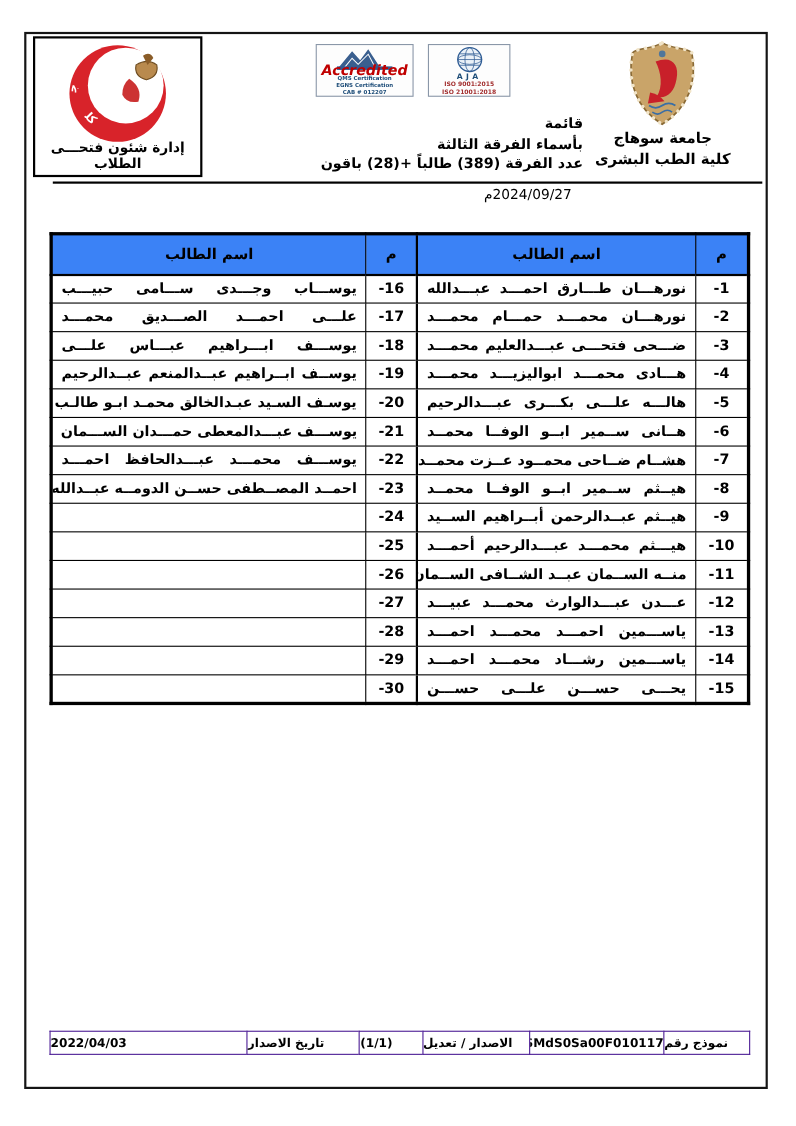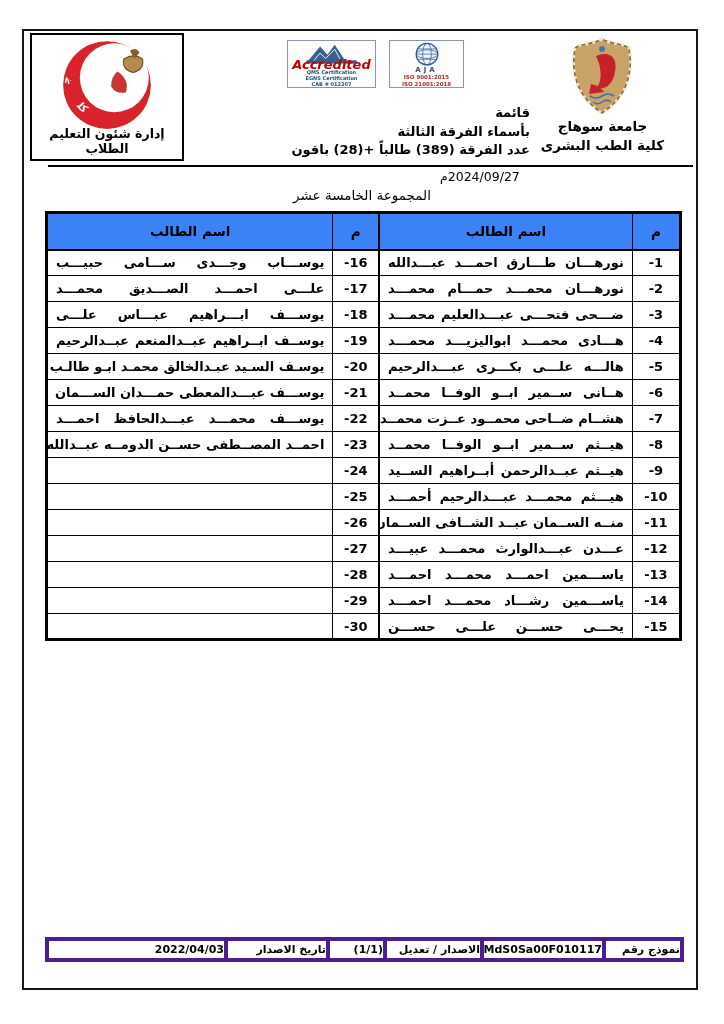--- a/index.html
+++ b/index.html
@@ -38,21 +38,21 @@
   .main-table { position:absolute; left:45px; top:211px; width:637px; border-collapse:collapse; border:3px solid #000; table-layout:fixed; }
   .main-table td, .main-table th { border:1px solid #000; vertical-align:middle; }
   .main-table th { background:#3b82f6; font-weight:700; font-size:13.5px; text-align:center; height:37px; border-bottom:2.5px solid #000; }
   .main-table td { height:26px; }
   td.num { font-weight:700; font-size:13px; text-align:center; }
   td.name { font-weight:700; font-size:13px; text-align:justify; text-align-last:justify; padding:0 8px; white-space:nowrap; overflow:hidden; }
   td.divider, th.divider { border-left:2.5px solid #000; }
 
   
   .footer-table { position:absolute; left:45px; top:937px; width:637px; border-collapse:collapse; table-layout:fixed; }
-  .footer-table td { border:4px solid #4c1d95; height:21px; font-weight:700; font-size:11px; text-align:right; vertical-align:middle; white-space:nowrap; overflow:hidden; }
+  .footer-table td { border:1px solid #4c1d95; height:21px; font-weight:700; font-size:11px; text-align:left; vertical-align:middle; white-space:nowrap; overflow:hidden; }
 </style>
 </head>
 <body>
 
 <div class="page">
 
   <div class="frame"></div>
 
   <div class="left-box">
     <svg width="106" height="94" viewBox="0 0 100 90">
@@ -66,21 +66,21 @@
       <path d="M66 22 q10 -6 18 0 q2 10 -9 13 q-11 -3 -9 -13 z" fill="#b98a4e" stroke="#6e4d22" stroke-width="1"></path>
       <path d="M72 14 q6 -4 9 2 l-5 6 z" fill="#8a5c28"></path>
       <path d="M60 34 q12 8 8 20 q-10 2 -14 -6 q0 -9 6 -14 z" fill="#c33"></path>
       <text font-size="10" font-weight="bold" fill="#ffffff" font-family="DejaVu Sans, sans-serif">
         <textPath href="#arcTop" startOffset="8%">جامعة سوهاج</textPath>
       </text>
       <text font-size="10" font-weight="bold" fill="#ffffff" font-family="DejaVu Sans, sans-serif">
         <textPath href="#arcBottom" startOffset="14%">كلية الطب</textPath>
       </text>
     </svg>
-    <div class="left-box-label">إدارة شئون التعليم الطلاب</div>
+    <div class="left-box-label">إدارة شئون فتحـــى الطلاب</div>
   </div>
 
   <div class="acc-box acc-box1" dir="ltr">
     <svg width="58" height="22" viewBox="0 0 60 24">
       <polygon points="2,23 17,5 25,14 33,3 46,23" fill="#3a5f8f"></polygon>
       <polyline points="8,23 17,12 23,18 33,8 41,23" fill="none" stroke="#ffffff" stroke-width="1"></polyline>
       <rect x="2" y="20" width="55" height="3.5" fill="#2f5c94"></rect>
     </svg>
     <div class="acc-title">Accredited</div>
     <div class="acc-line">QMS Certification</div>
@@ -119,21 +119,20 @@
       <path d="M27 66 q5 3.5 9 0 q5 -3.5 9 0" fill="none" stroke="#3a6ea5" stroke-width="1.4"></path>
     </svg>
   </div>
   <div class="uni-text">
     <div>جامعة سوهاج</div>
     <div>كلية الطب البشرى</div>
   </div>
 
   <div class="header-line"></div>
   <div class="date-top">2024/09/27م</div>
-  <div class="group-title">المجموعة الخامسة عشر</div>
 
   <table class="main-table" dir="rtl">
     <colgroup>
       <col style="width:48px">
         <col style="width:252px">
         <col style="width:46px">
         <col style="width:285px">
     </colgroup>
     <thead>
       <tr>

